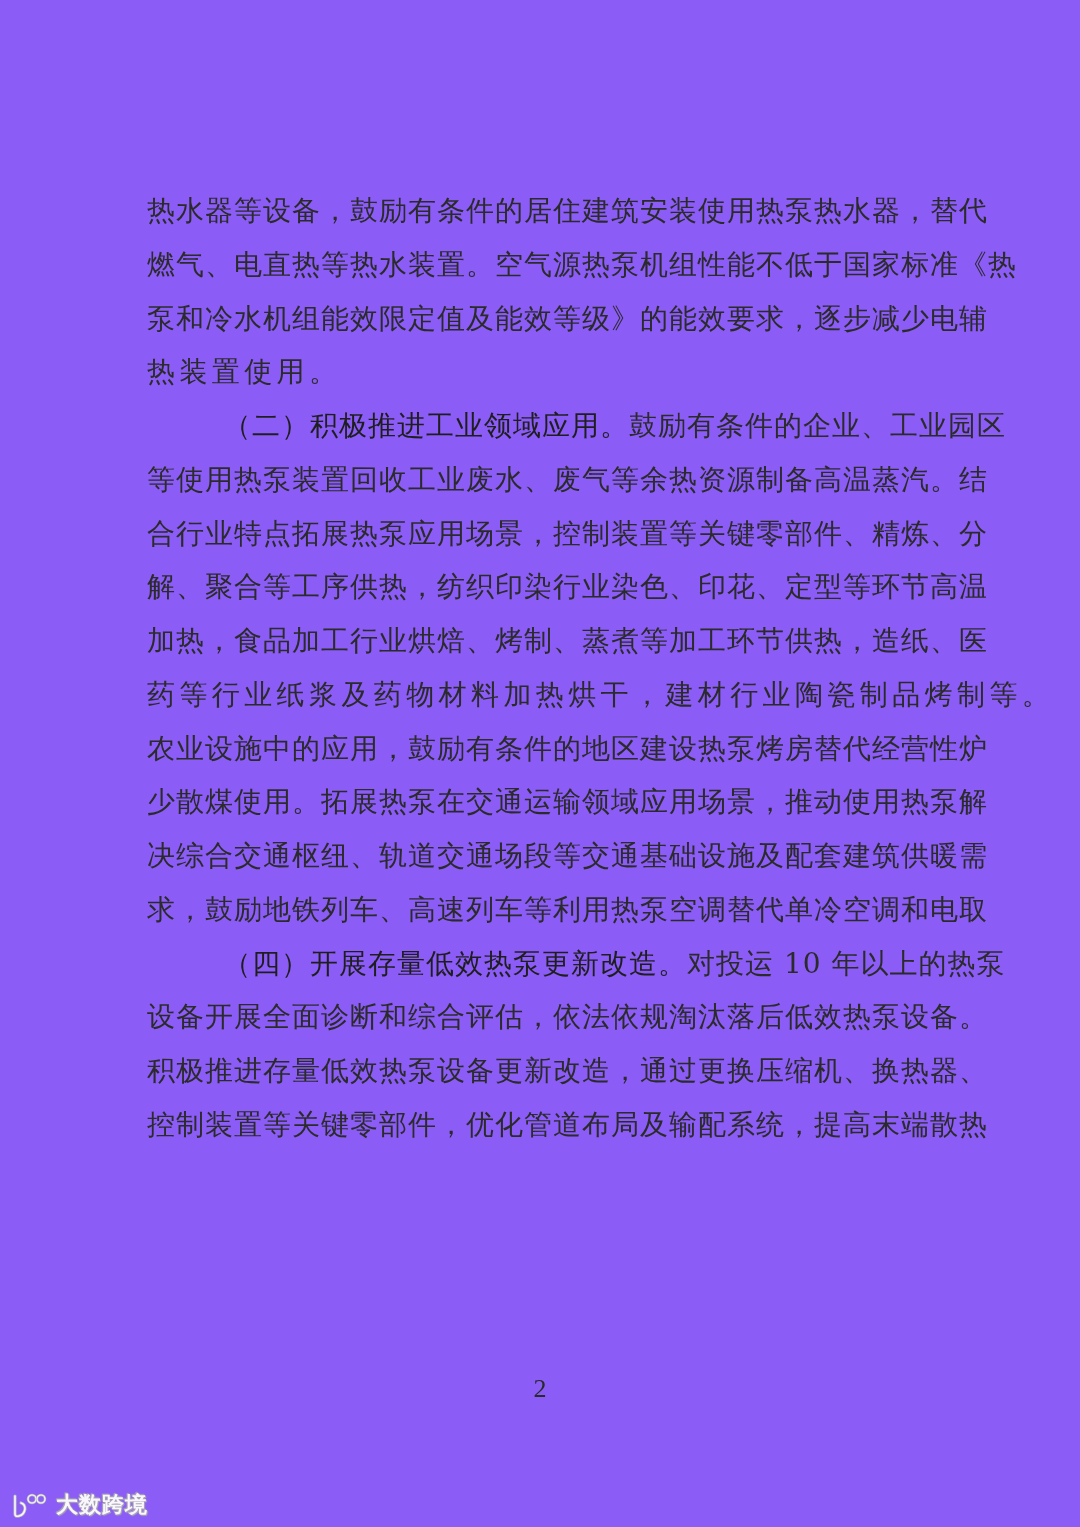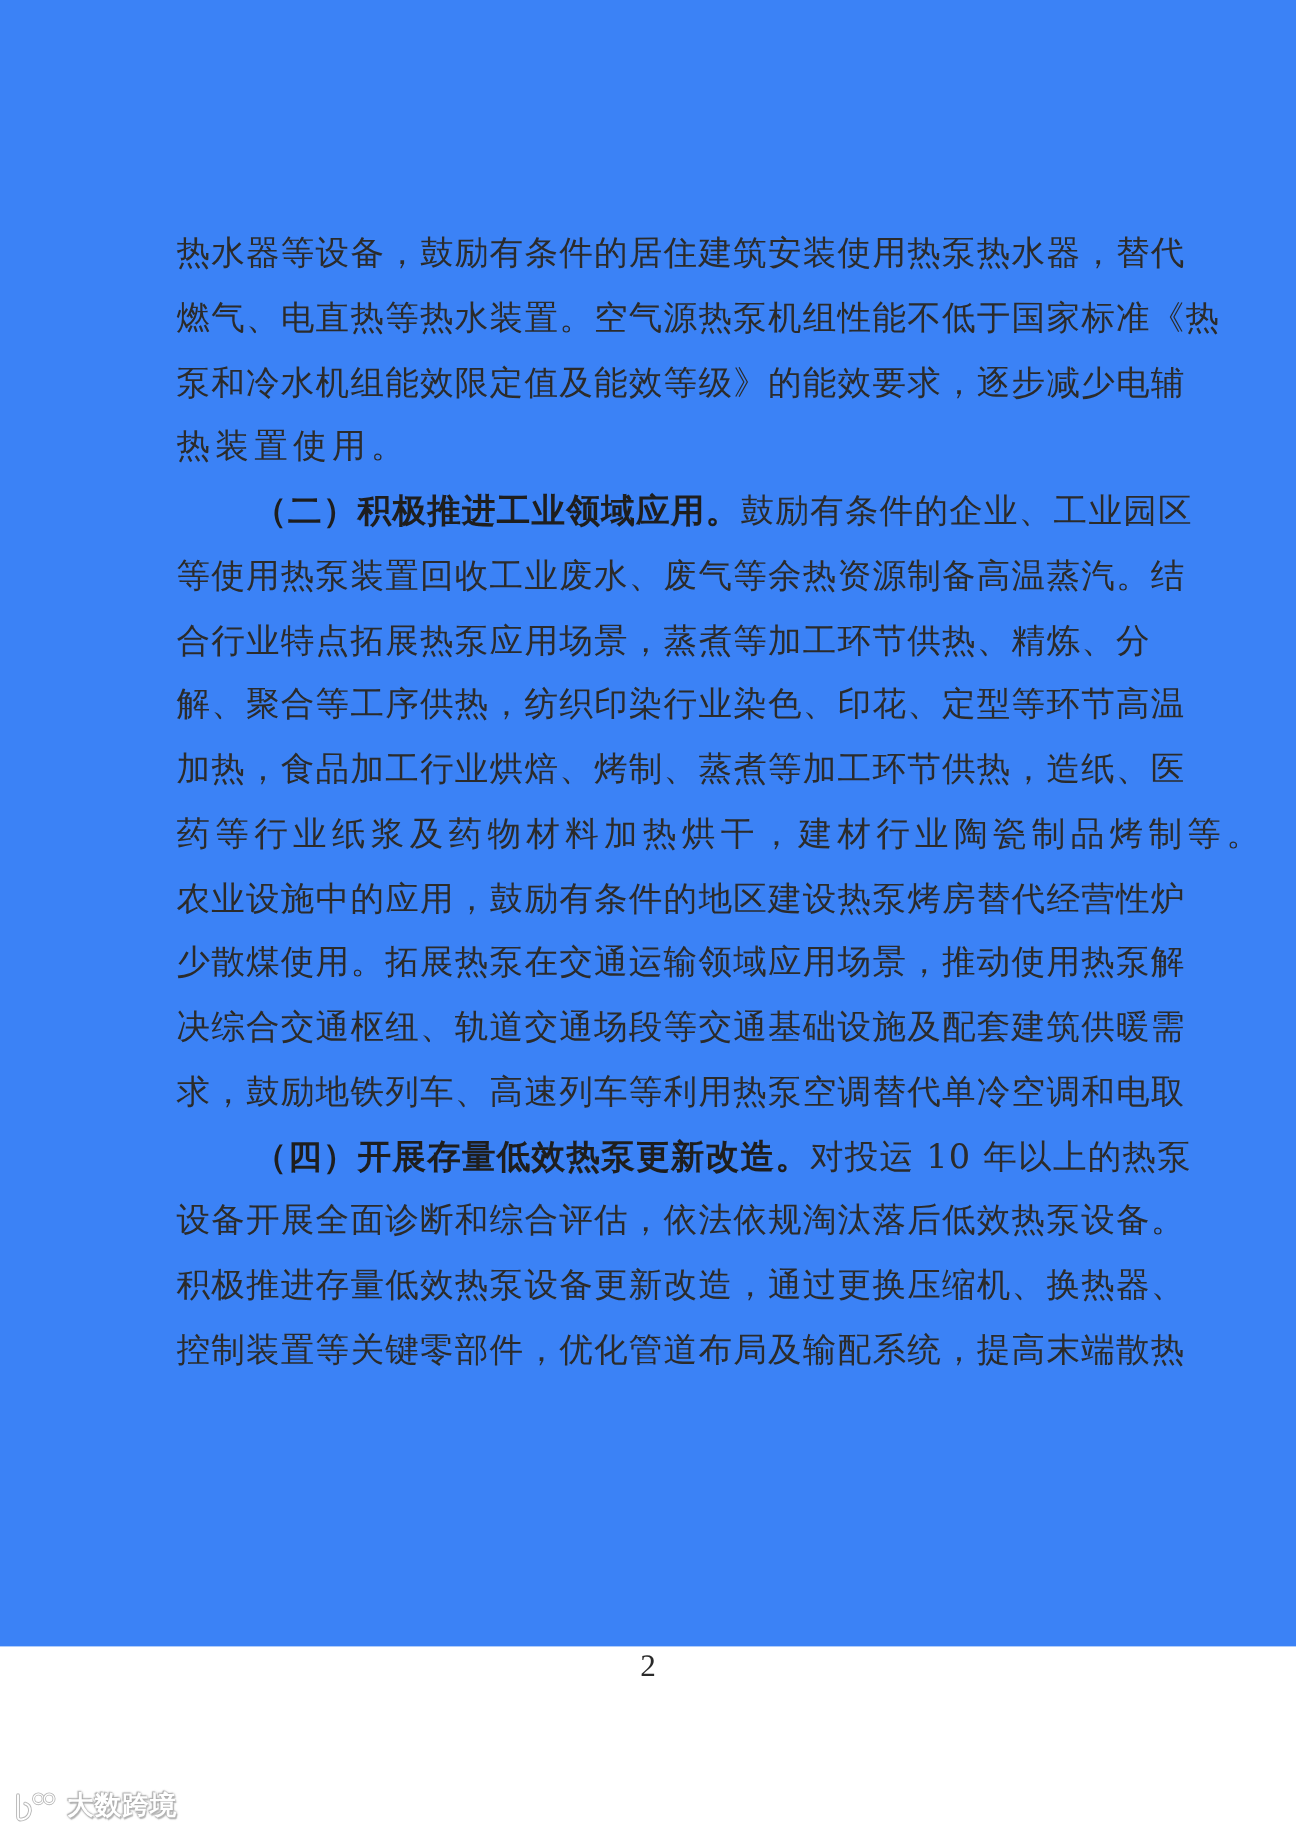--- a/index.html
+++ b/index.html
@@ -12,22 +12,22 @@
     height: 1527px;
     position: relative;
     overflow: hidden;
     font-family: "DejaVu Serif", "Liberation Serif", serif;
     color: #2a2a2a;
   }
   .page {
     position: absolute;
     left: 0; top: 0;
     width: 1080px;
-    height: 1372px;
-    background: #3b82f6;
+    height: 1527px;
+    background: #8b5cf6;
   }
   .text-column {
     position: absolute;
     left: 147px;
     top: 184px;
     width: 784px;
   }
   .line {
     height: 53.76px;
     line-height: 53.76px;
@@ -40,22 +40,23 @@
   }
   .line.last {
     text-align-last: left;
     letter-spacing: 4.4px;
   }
   .line.indent {
     padding-left: 64px;
   }
   .heading {
     font-family: "DejaVu Serif", "Liberation Serif", serif;
-    font-weight: bold;
+    font-weight: normal;
     color: #1e1e1e;
+    margin-left: 12px;
   }
   .page-number {
     position: absolute;
     left: 0;
     width: 1080px;
     top: 1374px;
     text-align: center;
     font-family: "Liberation Serif", "DejaVu Serif", serif;
     font-size: 26px;
     color: #2a2a2a;
@@ -96,21 +97,21 @@
 
   <div class="text-column">
 
     <div class="line">热水器等设备，鼓励有条件的居住建筑安装使用热泵热水器，替代</div>
     <div class="line">燃气、电直热等热水装置。空气源热泵机组性能不低于国家标准《热</div>
     <div class="line">泵和冷水机组能效限定值及能效等级》的能效要求，逐步减少电辅</div>
     <div class="line last">热装置使用。</div>
 
     <div class="line indent"><span class="heading">（二）积极推进工业领域应用。</span><span>鼓励有条件的企业、工业园区</span></div>
     <div class="line">等使用热泵装置回收工业废水、废气等余热资源制备高温蒸汽。结</div>
-    <div class="line">合行业特点拓展热泵应用场景，蒸煮等加工环节供热、精炼、分</div>
+    <div class="line">合行业特点拓展热泵应用场景，控制装置等关键零部件、精炼、分</div>
     <div class="line">解、聚合等工序供热，纺织印染行业染色、印花、定型等环节高温</div>
     <div class="line">加热，食品加工行业烘焙、烤制、蒸煮等加工环节供热，造纸、医</div>
     <div class="line last">药等行业纸浆及药物材料加热烘干，建材行业陶瓷制品烤制等。</div>
 
     <div class="line">农业设施中的应用，鼓励有条件的地区建设热泵烤房替代经营性炉</div>
     <div class="line">少散煤使用。拓展热泵在交通运输领域应用场景，推动使用热泵解</div>
     <div class="line">决综合交通枢纽、轨道交通场段等交通基础设施及配套建筑供暖需</div>
     <div class="line">求，鼓励地铁列车、高速列车等利用热泵空调替代单冷空调和电取</div>
 
     <div class="line indent"><span class="heading">（四）开展存量低效热泵更新改造。</span><span>对投运 10 年以上的热泵</span></div>

